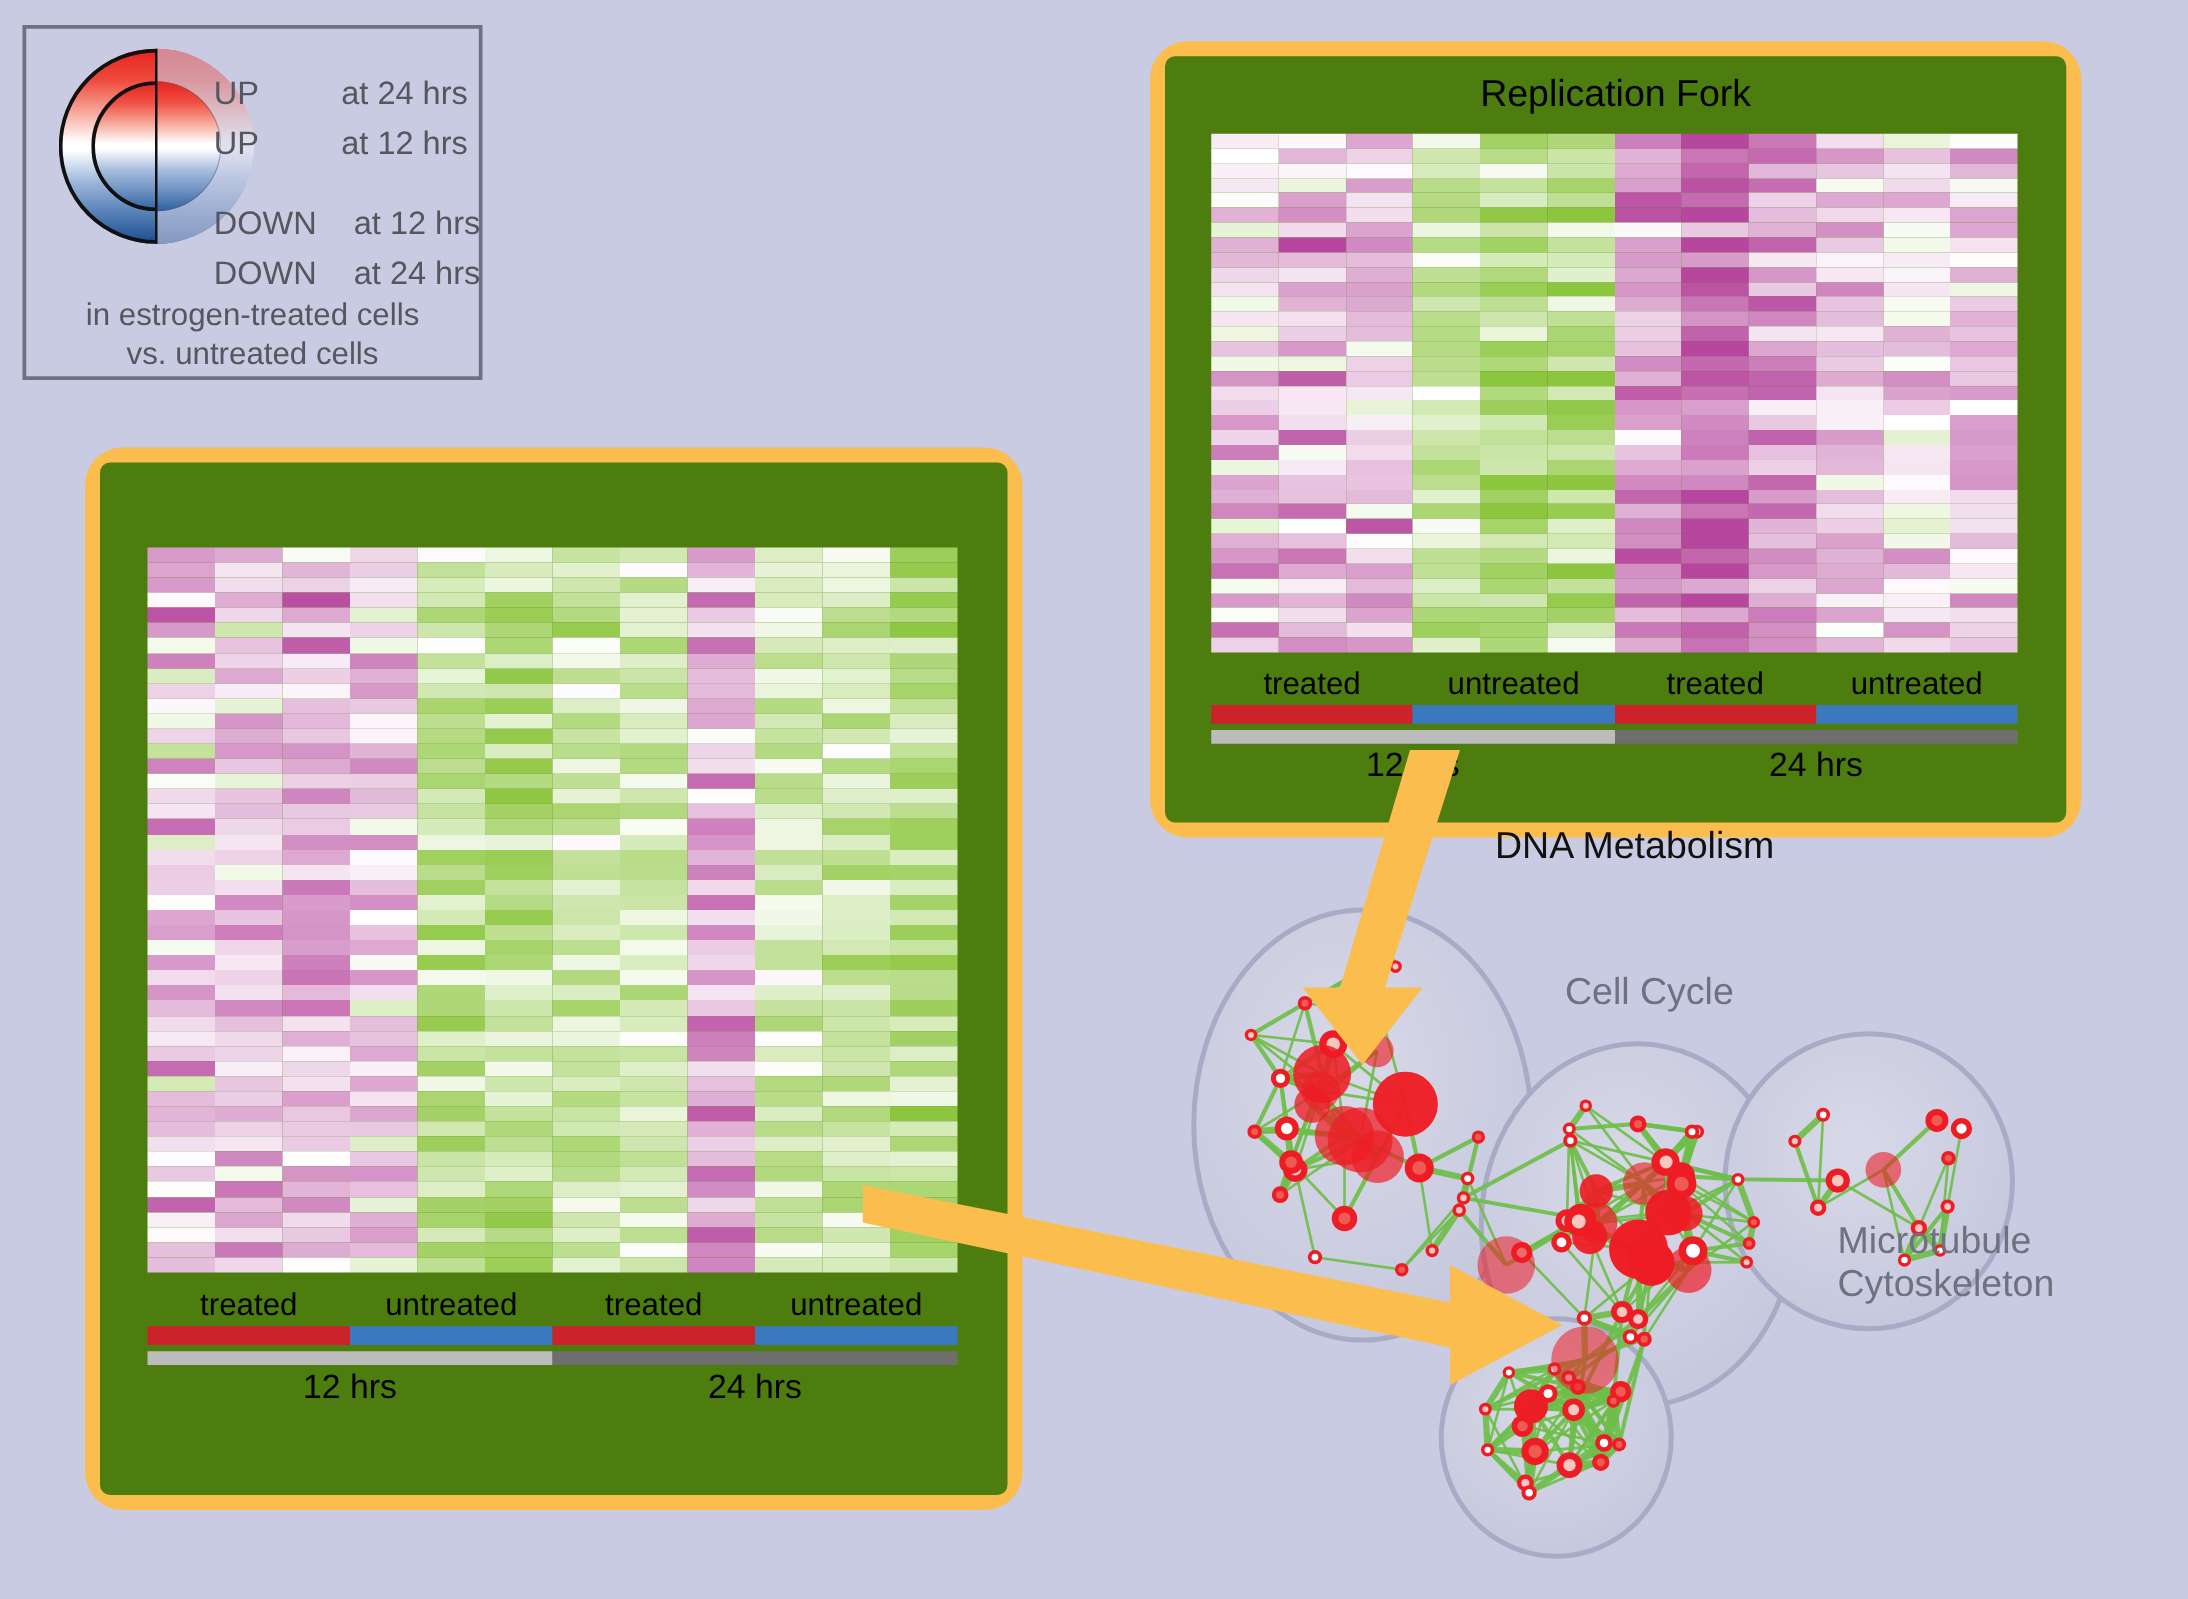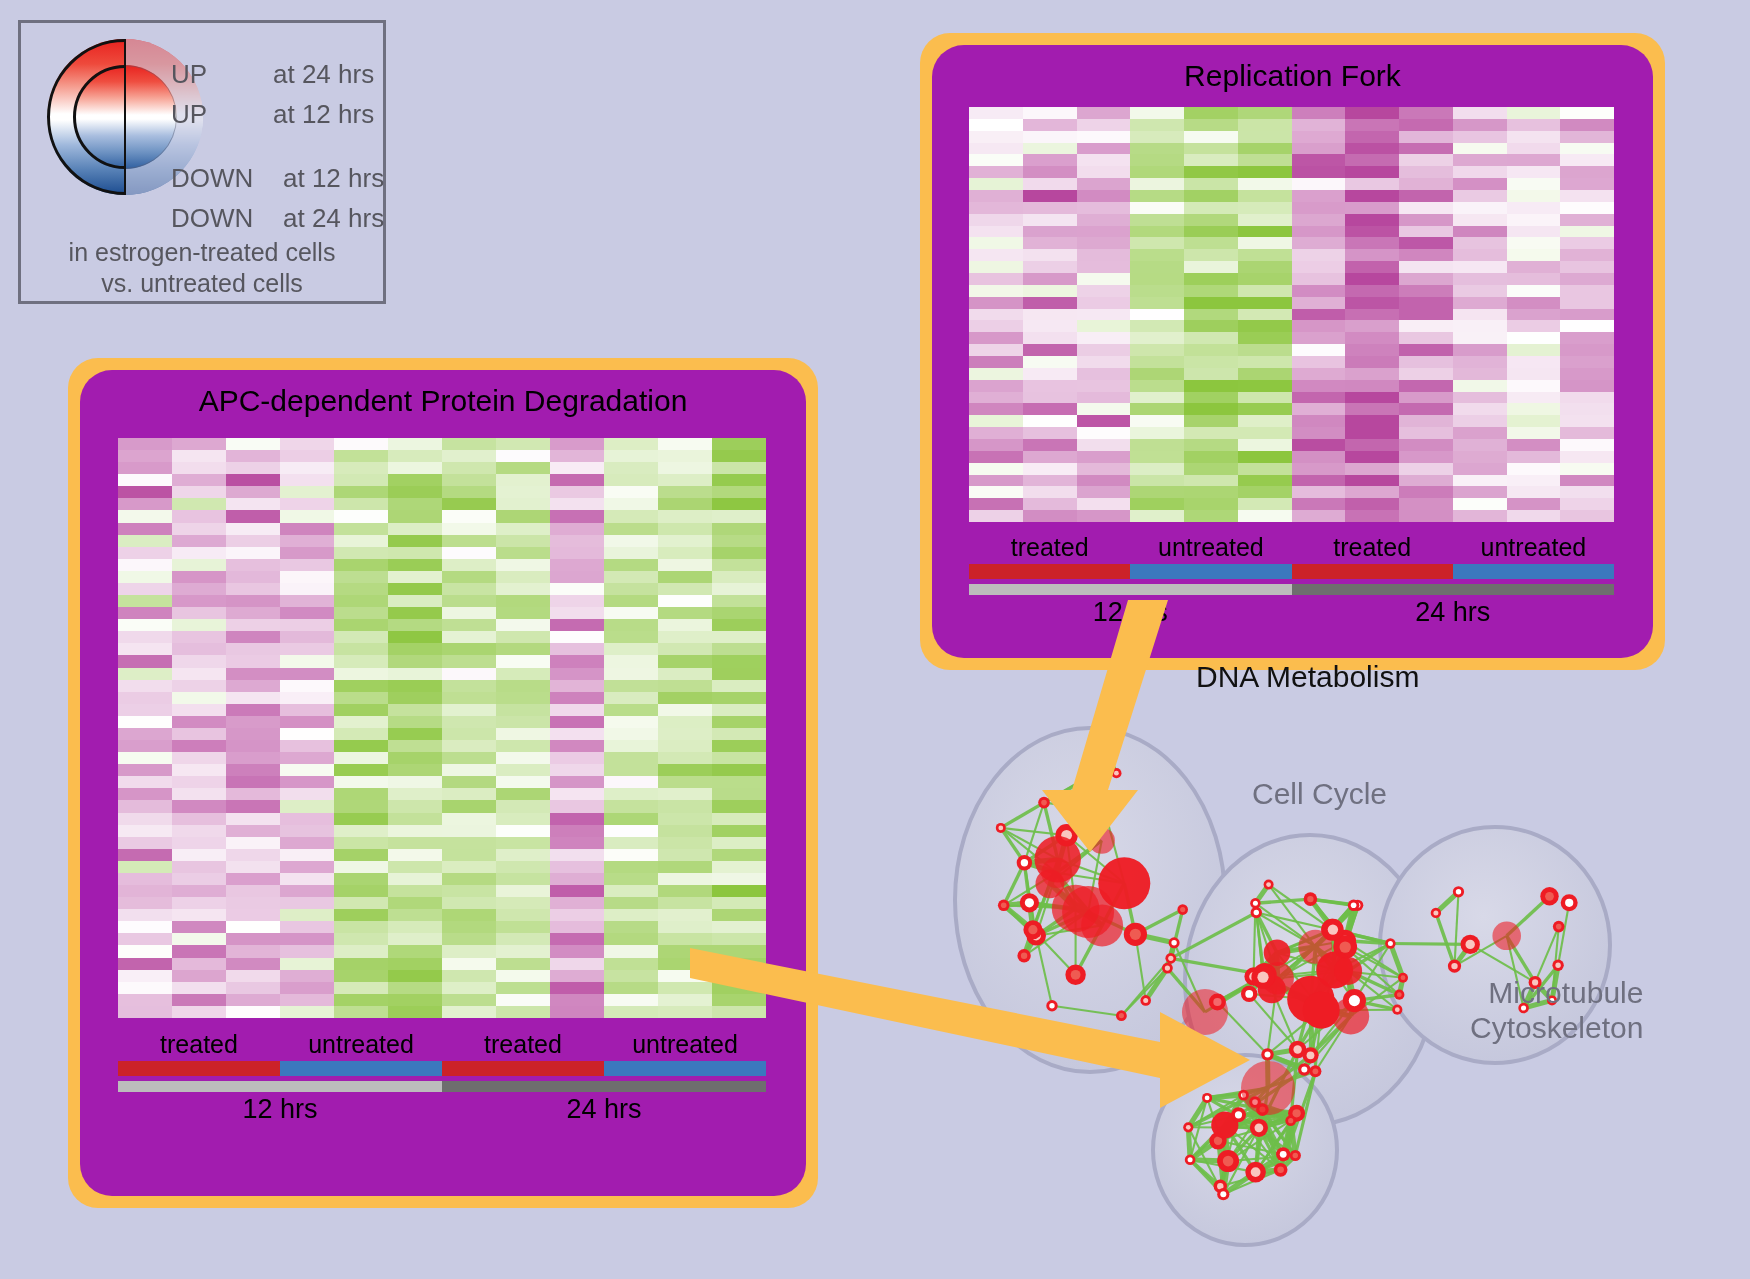--- a/index.html
+++ b/index.html
@@ -67,21 +67,21 @@
     display:flex;flex-direction:column;align-items:center;justify-content:center;
     box-sizing:border-box;padding:6px 8px;
   }
   #legend-card .ltitle{font-size:29px;color:#000;text-align:center;line-height:1.12;}
   #legend-card .lrow{display:flex;align-items:center;gap:14px;margin-top:3px;padding-left:34px;align-self:center;}
   #legend-card .sw{width:25px;height:25px;border:2px solid #1a1a1a;box-sizing:border-box;}
   #legend-card .lrow span{font-size:30px;color:#000;}
 
   
   .panel{position:absolute;background:#fbbd4e;border-radius:30px;padding:12px;box-sizing:border-box;}
-  .panel > .card{width:100%;height:100%;background:#a21caf;border-radius:32px;box-sizing:border-box;position:relative;}
+  .panel > .card{width:100%;height:100%;background:#4d7c0f;border-radius:8px;box-sizing:border-box;position:relative;}
   .panel .ptitle{text-align:center;font-size:30px;color:#000;padding-top:14px;font-weight:400;}
 
   #panel-replication{left:920px;top:33px;width:745px;height:637px;}
   #panel-apc{left:68px;top:358px;width:750px;height:850px;}
 
   
   .hm{display:grid;}
   .hm div{width:100%;height:100%;}
 
   
@@ -570,21 +570,20 @@
         <div class="times">
           <span>12 hrs</span>
           <span>24 hrs</span>
         </div>
       </div>
     </div>
   </div>
 
   <div class="panel" id="panel-apc">
     <div class="card">
-      <div class="ptitle">APC-dependent Protein Degradation</div>
       <div class="hm" id="hm-apc" style="position: absolute; left: 38px; top: 68px; width: 648px; height: 580px; grid-template-columns: repeat(12, 1fr); grid-template-rows: repeat(48, 1fr);">
           <div style="background:rgb(215,154,202)"></div>
           <div style="background:rgb(221,168,209)"></div>
           <div style="background:rgb(249,252,245)"></div>
           <div style="background:rgb(239,214,233)"></div>
           <div style="background:rgb(253,250,252)"></div>
           <div style="background:rgb(236,246,224)"></div>
           <div style="background:rgb(198,227,160)"></div>
           <div style="background:rgb(209,232,178)"></div>
           <div style="background:rgb(216,155,203)"></div>
@@ -1693,21 +1692,21 @@
         <circle cx="338.5" cy="405.1" r="2.6" fill="#ffffff"></circle>
         <circle cx="385.7" cy="430.7" r="5.4" fill="#ee1c24"></circle>
         <circle cx="385.7" cy="430.7" r="2.6" fill="#ef5b52"></circle>
         <circle cx="300.0" cy="322.0" r="23.0" fill="#ee1c24" fill-opacity="0.55"></circle>
         <circle cx="363.0" cy="398.0" r="27.0" fill="#ee1c24" fill-opacity="0.55"></circle>
       </g>
   </svg>
 
   <div class="cluster-label" style="left:1196px;top:660px;font-size:30px;color:#111;">DNA Metabolism</div>
   <div class="cluster-label" style="left:1252px;top:777px;font-size:30px;color:#6f7080;">Cell Cycle</div>
-  <div class="cluster-label" style="left:1470px;top:975px;font-size:30px;color:#6f7080;line-height:1.18;text-align:right;">Microtubule
+  <div class="cluster-label" style="left:1470px;top:975px;font-size:30px;color:#6f7080;line-height:1.18;text-align:left;">Microtubule
 Cytoskeleton</div>
 
   <svg class="arrow" style="left:1020px;top:600px;width:280px;height:300px;" viewBox="0 0 280 300">
     <polygon points="108,0 148,0 88,190 118,190 70,252 22,190 52,190" fill="#fbbd4e"></polygon>
   </svg>
   <svg class="arrow" style="left:690px;top:930px;width:620px;height:200px;" viewBox="0 0 620 200">
     <polygon points="0,18 470,112 470,82 560,130 470,178 470,148 0,48" fill="#fbbd4e"></polygon>
   </svg>
 
 </div>

